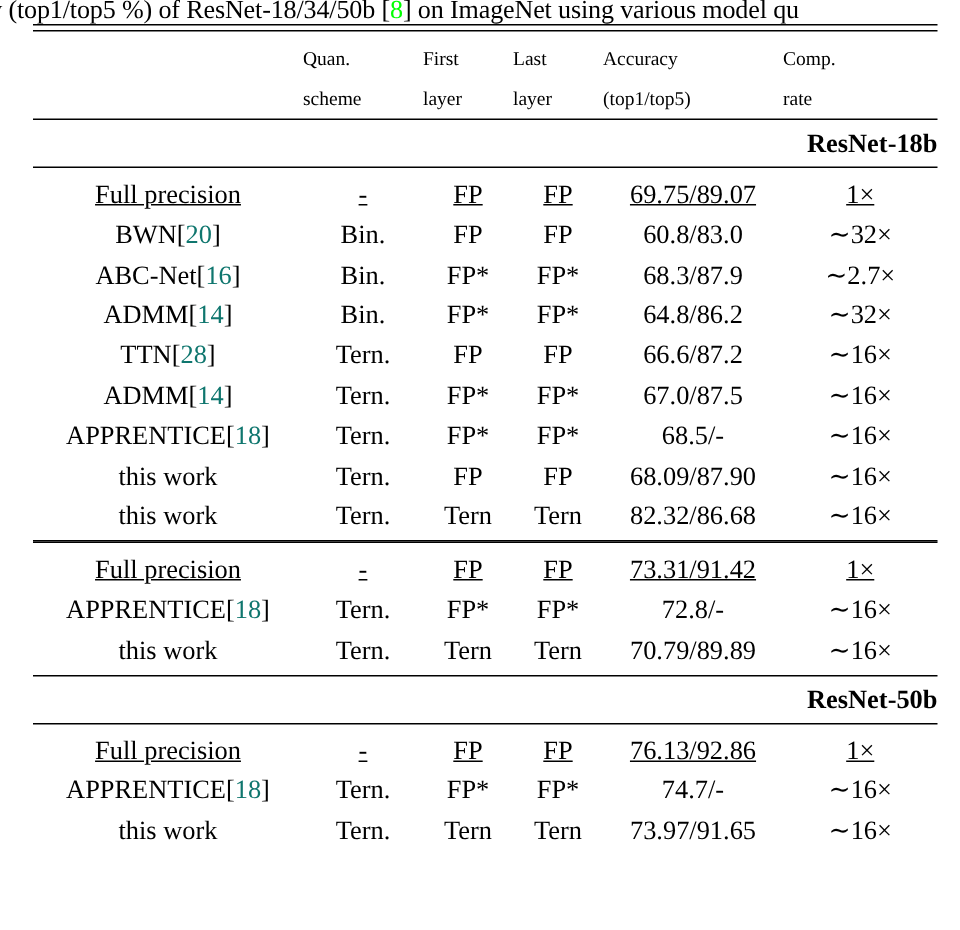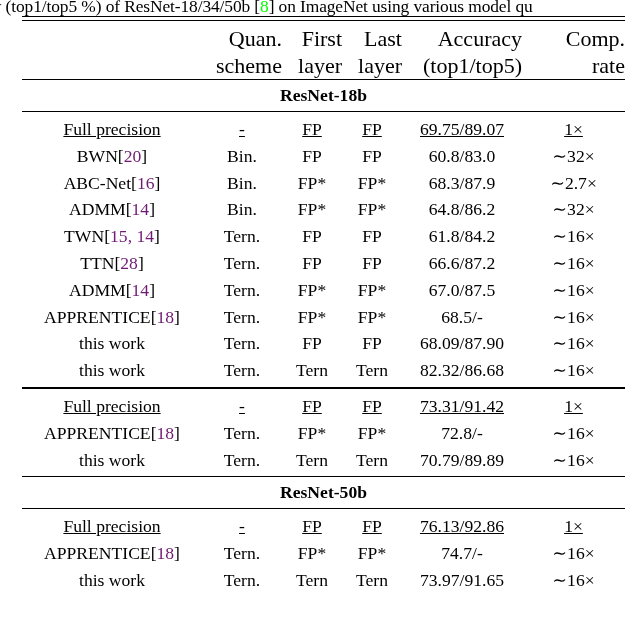--- a/index.html
+++ b/index.html
@@ -79,49 +79,49 @@
   tr.rule-single td {
     border-top: 1.4px solid #000;
     height: 0;
     font-size: 0;
     line-height: 0;
     padding: 0;
   }
 
   
   tr.hdr td {
-    text-align: right;
+    text-align: left;
     height: 27px;
     line-height: 27px;
-    font-size: 22px;
+    font-size: 13px;
     font-family: Liberation Serif, serif;
   }
   tr.hdr-1 td { padding-top: 4px; }
 
   
   tr.section td {
-    text-align: center;
+    text-align: right;
     font-weight: bold;
     height: 31px;
     line-height: 31px;
     font-size: 17.6px;
   }
 
   
   tr.data td {
     text-align: center;
     height: 26.8px;
     line-height: 26.8px;
     font-size: 17.6px;
     white-space: nowrap;
   }
   tr.data.pad-top td { padding-top: 4px; text-decoration: underline; }
   tr.data.pad-bot td { padding-bottom: 3px; }
 
-  .cite { color: #701a75; }
+  .cite { color: #0f766e; }
 </style>
 </head>
 <body>
 
 <div id="page">
 
   <div class="caption-clip">
     <div class="caption">
       <span>ccuracy (top1/top5 %) of ResNet-18/34/50b [</span><span class="cite">8</span><span>] on ImageNet using various model qu</span>
     </div>
@@ -191,28 +191,20 @@
         </tr>
         <tr class="data">
           <td><span>ADMM</span>[<span class="cite">14</span>]</td>
           <td>Bin.</td>
           <td>FP*</td>
           <td>FP*</td>
           <td>64.8/86.2</td>
           <td>∼32×</td>
         </tr>
         <tr class="data">
-          <td><span>TWN</span>[<span class="cite">15, 14</span>]</td>
-          <td>Tern.</td>
-          <td>FP</td>
-          <td>FP</td>
-          <td>61.8/84.2</td>
-          <td>∼16×</td>
-        </tr>
-        <tr class="data">
           <td><span>TTN</span>[<span class="cite">28</span>]</td>
           <td>Tern.</td>
           <td>FP</td>
           <td>FP</td>
           <td>66.6/87.2</td>
           <td>∼16×</td>
         </tr>
         <tr class="data">
           <td><span>ADMM</span>[<span class="cite">14</span>]</td>
           <td>Tern.</td>

